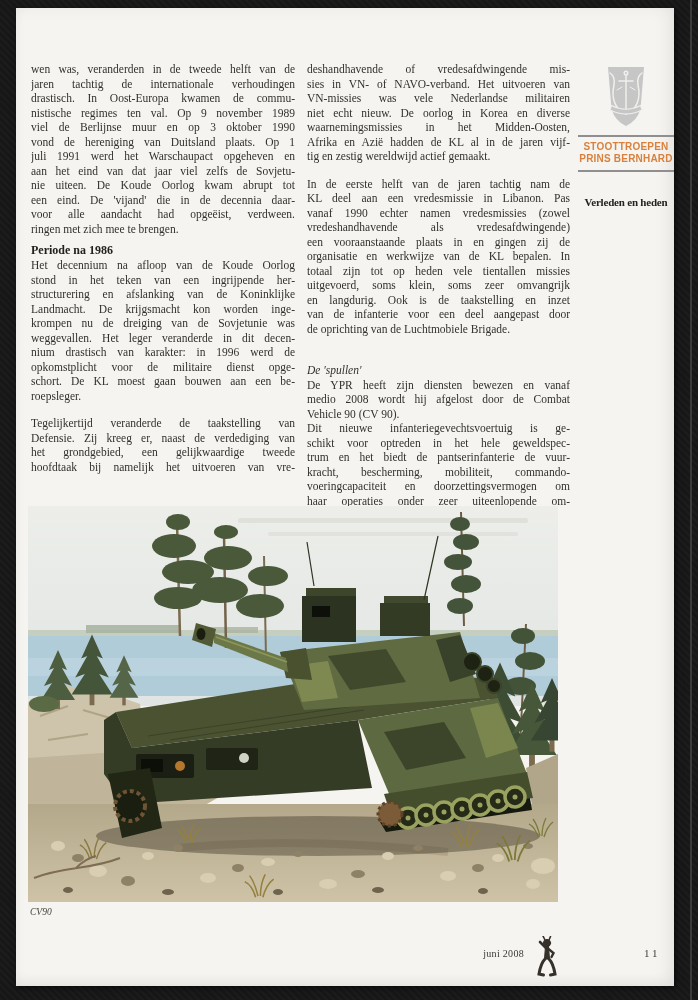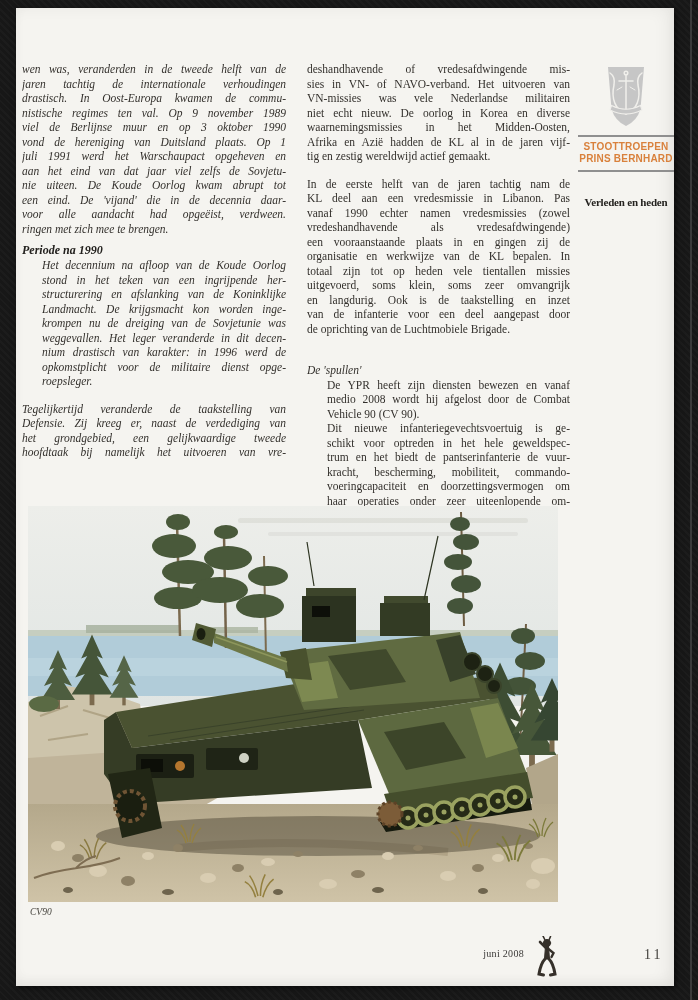--- a/index.html
+++ b/index.html
@@ -4,46 +4,46 @@
 <style>
   html,body{margin:0;padding:0;}
   body{width:698px;height:1000px;overflow:hidden;font-family:"Liberation Serif","DejaVu Serif",serif;}
   .scan-frame{position:relative;width:698px;height:1000px;background:#171717;
     background-image:repeating-linear-gradient(45deg, rgba(255,255,255,.025) 0 2px, transparent 2px 5px);}
   .frame-edge-line{position:absolute;left:690px;top:0;width:2px;height:100%;background:#3a3a3a;}
   .page{position:absolute;left:16px;top:8px;width:658px;height:978px;background:#f5f4f0;
     box-shadow:inset -7px 0 16px rgba(0,0,0,.05), inset 0 -5px 12px rgba(0,0,0,.04), 2px 2px 6px rgba(0,0,0,.6);}
   
   .tcol{position:absolute;top:54px;color:#33302c;}
-  .tcol-left{left:6px;width:264px;font-style:italic;}
+  .tcol-left{left:15px;width:264px;}
   .tcol-right{left:291px;width:263px;}
   .tline{font-size:11.5px;line-height:14.5px;height:14.5px;text-align:justify;text-align-last:justify;white-space:nowrap;overflow:hidden;}
   .tline-last{text-align-last:left;}
   .para{margin:0;}
   .para + .para{margin-top:13px;}
-  .para.flush{margin-top:0;margin-left:20px;}
+  .para.flush{margin-top:0;}
   .col-heading{font-size:12px;line-height:16px;font-weight:bold;color:#23211e;margin-top:6px;}
   .col-subheading{font-size:11.5px;line-height:14.5px;font-style:italic;color:#33302c;margin-top:27px;}
   
   .sidebar{position:absolute;left:562px;top:58px;width:96px;}
   .emblem{display:block;margin:0 auto;}
   .sidebar-divider{height:2px;background:#8f8f8f;margin-top:7px;}
   .unit-name{padding:4px 0 5px;text-align:center;font-family:"Liberation Sans","DejaVu Sans",sans-serif;
     font-weight:bold;font-size:10px;line-height:12px;color:#d9813c;letter-spacing:.2px;white-space:nowrap;}
   .section-title{margin-top:24px;text-align:center;font-weight:bold;font-size:11px;color:#24221f;
     letter-spacing:-0.2px;white-space:nowrap;}
   
   .photo{position:absolute;left:12px;top:498px;width:530px;height:396px;}
   .photo svg{display:block;}
   .photo-caption{position:absolute;left:14px;top:899px;font-style:italic;font-size:9.5px;color:#45433d;}
   
   .footer{position:absolute;left:0;top:928px;width:672px;height:50px;}
   .footer-date{position:absolute;left:400px;top:12px;width:108px;text-align:right;font-size:10px;color:#3a3836;letter-spacing:.3px;}
   .mascot{position:absolute;left:517px;top:0px;}
-  .page-num{position:absolute;left:628px;top:11px;font-size:14px;color:#403e3a;letter-spacing:3px;}
+  .page-num{position:absolute;left:628px;top:11px;font-size:11px;color:#403e3a;letter-spacing:3px;}
 </style>
 </head>
 <body>
 
 <div class="scan-frame">
   <div class="frame-edge-line"></div>
 
   <div class="page">
 
     <div class="tcol tcol-left">
@@ -54,30 +54,31 @@
           <div class="tline">nistische regimes ten val. Op 9 november 1989</div>
           <div class="tline">viel de Berlijnse muur en op 3 oktober 1990</div>
           <div class="tline">vond de hereniging van Duitsland plaats. Op 1</div>
           <div class="tline">juli 1991 werd het Warschaupact opgeheven en</div>
           <div class="tline">aan het eind van dat jaar viel zelfs de Sovjetu-</div>
           <div class="tline">nie uiteen. De Koude Oorlog kwam abrupt tot</div>
           <div class="tline">een eind. De 'vijand' die in de decennia daar-</div>
           <div class="tline">voor alle aandacht had opgeëist, verdween.</div>
           <div class="tline tline-last">ringen met zich mee te brengen.</div>
         </div>
-      <div class="col-heading">Periode na 1990</div>
+      <div class="col-heading">Periode na 1986</div>
       <div class="para flush">
           <div class="tline">Het decennium na afloop van de Koude Oorlog</div>
           <div class="tline">stond in het teken van een ingrijpende her-</div>
           <div class="tline">structurering en afslanking van de Koninklijke</div>
           <div class="tline">Landmacht. De krijgsmacht kon worden inge-</div>
           <div class="tline">krompen nu de dreiging van de Sovjetunie was</div>
           <div class="tline">weggevallen. Het leger veranderde in dit decen-</div>
           <div class="tline">nium drastisch van karakter: in 1996 werd de</div>
           <div class="tline">opkomstplicht voor de militaire dienst opge-</div>
+          <div class="tline">schort. De KL moest gaan bouwen aan een be-</div>
           <div class="tline tline-last">roepsleger.</div>
         </div>
       <div class="para">
           <div class="tline">Tegelijkertijd veranderde de taakstelling van</div>
           <div class="tline">Defensie. Zij kreeg er, naast de verdediging van</div>
           <div class="tline">het grondgebied, een gelijkwaardige tweede</div>
           <div class="tline">hoofdtaak bij namelijk het uitvoeren van vre-</div>
         </div>
     </div>
 

